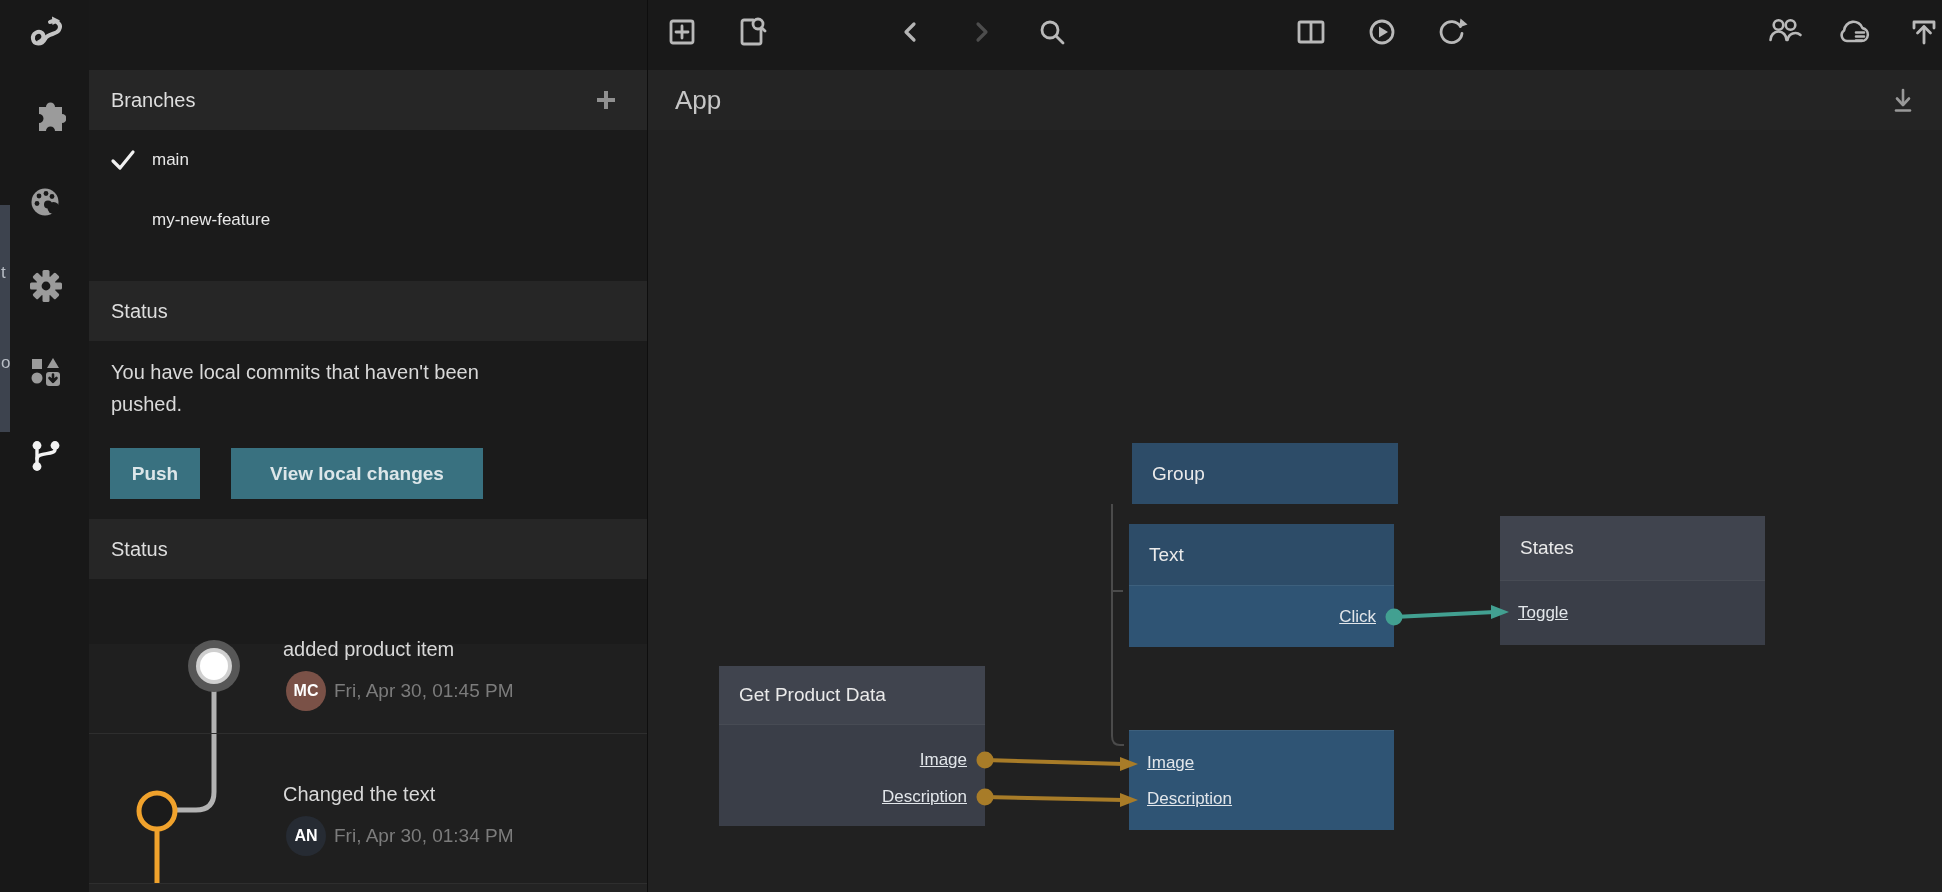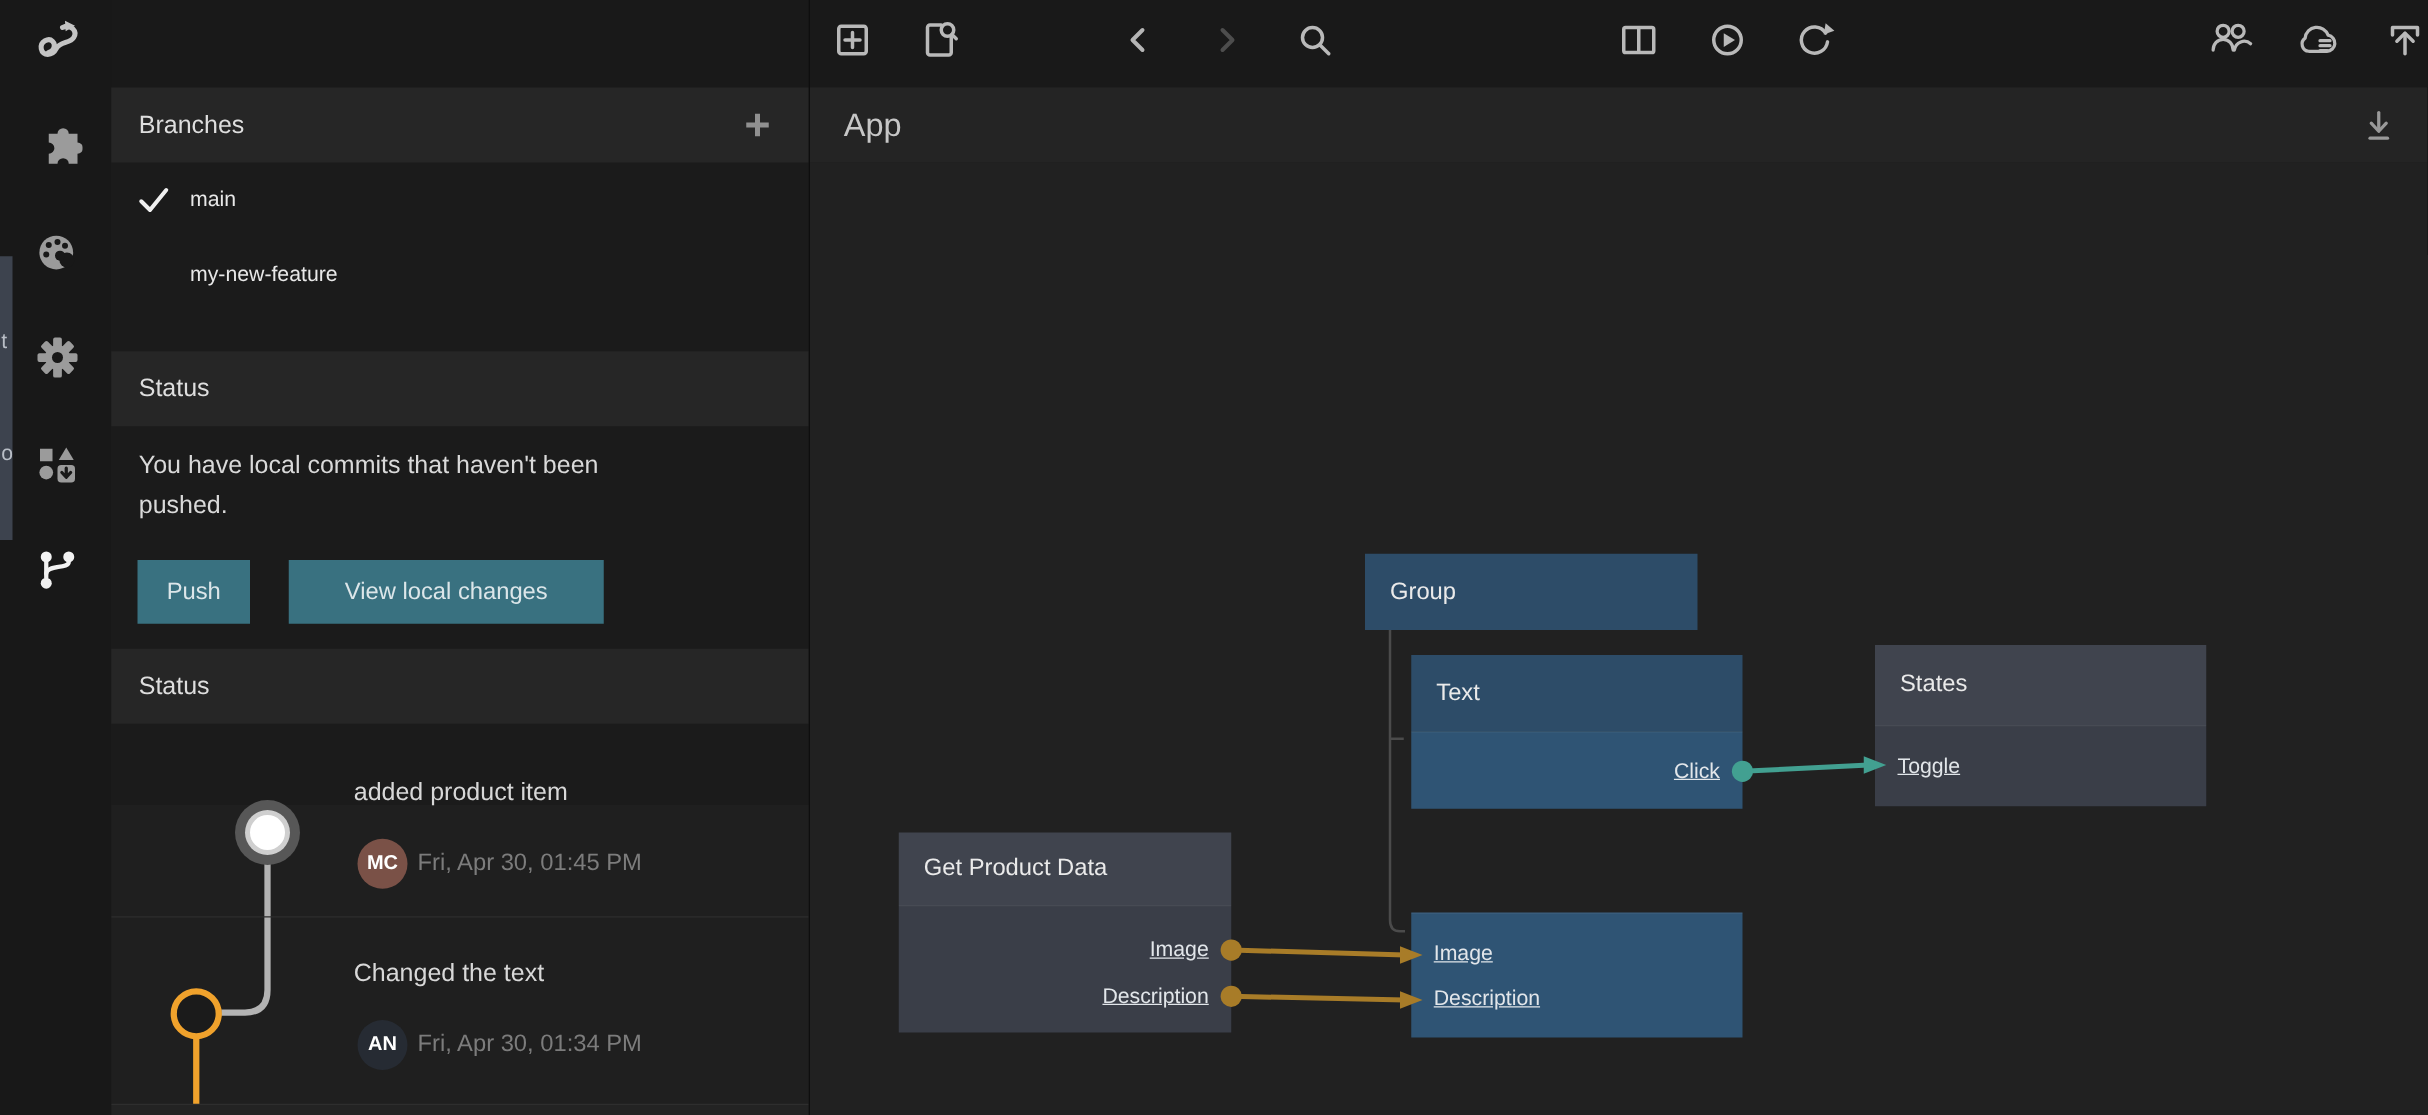--- a/index.html
+++ b/index.html
@@ -25,24 +25,24 @@
   
   #leftpanel { position:absolute; left:89px; top:0; width:558px; height:644px; background:#1b1b1b; }
   .sec-header { position:absolute; left:0; width:558px; height:60px; background:#262626;
     display:flex; align-items:center; padding-left:22px; font-size:20px; color:#dedede; }
   .branch-row { position:absolute; left:0; width:558px; height:60px; display:flex; align-items:center;
     font-size:17px; color:#e8e8e8; cursor:pointer; }
   .branch-row .chk { position:absolute; left:20px; width:28px; height:26px; }
   .branch-row .bname { position:absolute; left:63px; }
   #status-msg { position:absolute; left:22px; top:356px; width:430px; font-size:20px; line-height:32px; color:#d9d9d9; }
   .btn { position:absolute; top:448px; height:51px; background:var(--teal-btn); border:none;
-    color:#dce6e9; font-weight:normal; font-size:19px; font-family:"Liberation Sans",sans-serif;
+    color:#dce6e9; font-weight:bold; font-size:19px; font-family:"Liberation Sans",sans-serif;
     display:flex; align-items:center; justify-content:center; cursor:pointer; }
   #commits-body { position:absolute; left:0; top:579px; width:558px; height:313px; overflow:hidden; }
-  .commit-msg { position:absolute; left:194px; font-size:20px; color:#d8d8d8; }
+  .commit-msg { position:absolute; left:194px; font-size:20px; color:#d8d8d8;margin-top:15px; }
   .commit-meta { position:absolute; left:197px; display:flex; align-items:center; }
   .avatar { width:40px; height:40px; border-radius:50%; display:flex; align-items:center; justify-content:center;
     font-size:16px; color:#fff; font-weight:bold; flex:0 0 auto; }
   .commit-date { margin-left:8px; font-size:19px; color:#7c7c7c; white-space:nowrap; }
   .cdivider { position:absolute; left:0; width:558px; height:1px; background:#2e2e2e; }
   #next-row-hint { position:absolute; left:0; top:305px; width:558px; height:8px; background:#232323; }
 
   
   #vdivider { position:absolute; left:647px; top:0; width:1px; height:892px; background:#0e0e0e; }
   #canvas-header { position:absolute; left:648px; top:70px; width:1294px; height:60px; background:#242424;
@@ -272,21 +272,21 @@
     <span id="canvas-title">App</span>
     <svg id="canvas-dl" viewBox="0 0 30 30" fill="none" stroke="#999" stroke-width="2.6" stroke-linecap="round" stroke-linejoin="round">
       <path d="M15,5 V19"></path>
         <polyline points="9,13.5 15,20 21,13.5"></polyline>
         <path d="M8,25.5 H22"></path>
     </svg>
   </div>
   <div id="canvas-body"></div>
 
   <div id="nodes">
-      <div class="node blue" style="left:1092px;top:443px;width:266px;height:61px">
+      <div class="node blue" style="left:1132px;top:443px;width:266px;height:61px">
         <div class="hd" style="height:61px">
           <span>Group</span>
         </div>
       </div>
       <div class="node blue" style="left:1129px;top:524px;width:265px;height:123px">
         <div class="hd" style="height:61px">
           <span>Text</span>
         </div>
         <div class="bd" style="height:62px"></div>
         <div class="port right" style="top:93px">Click</div>

